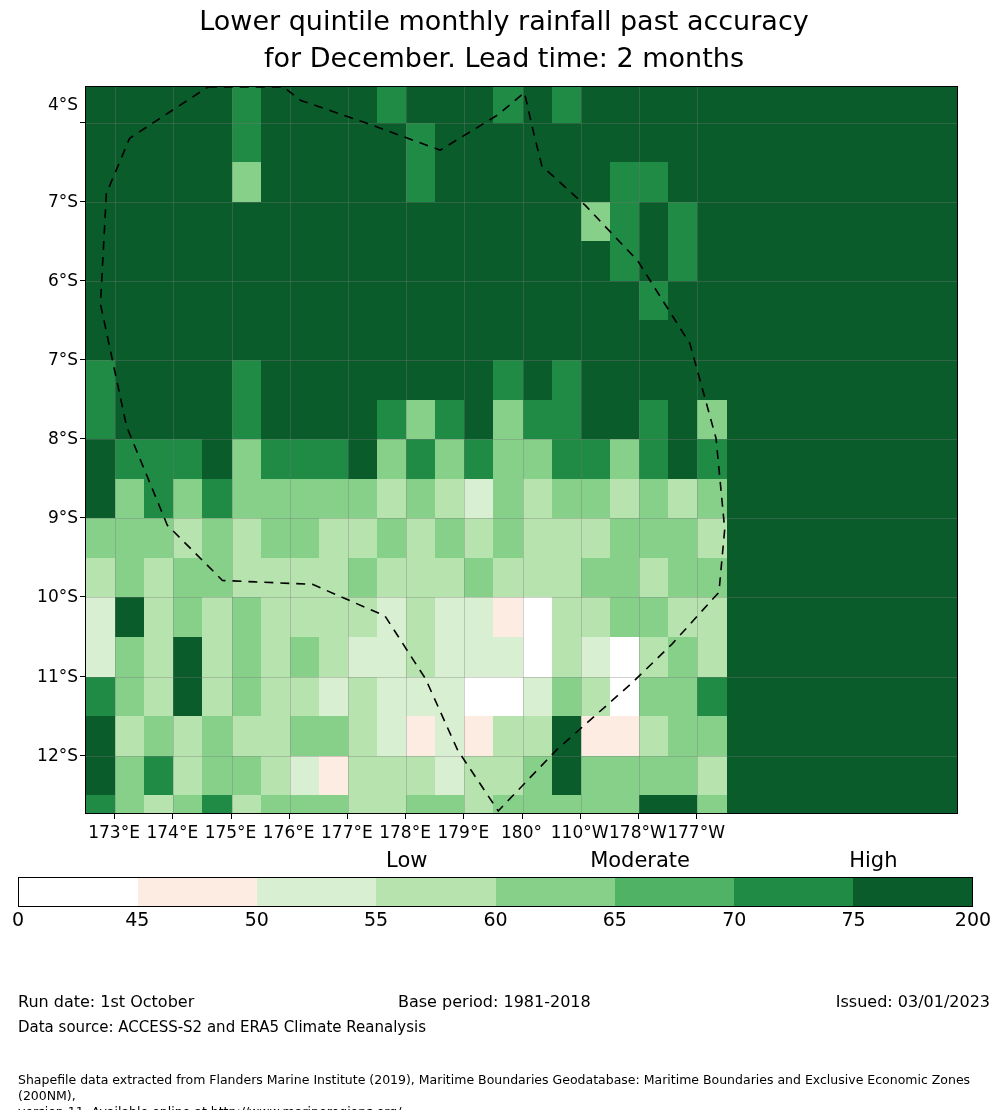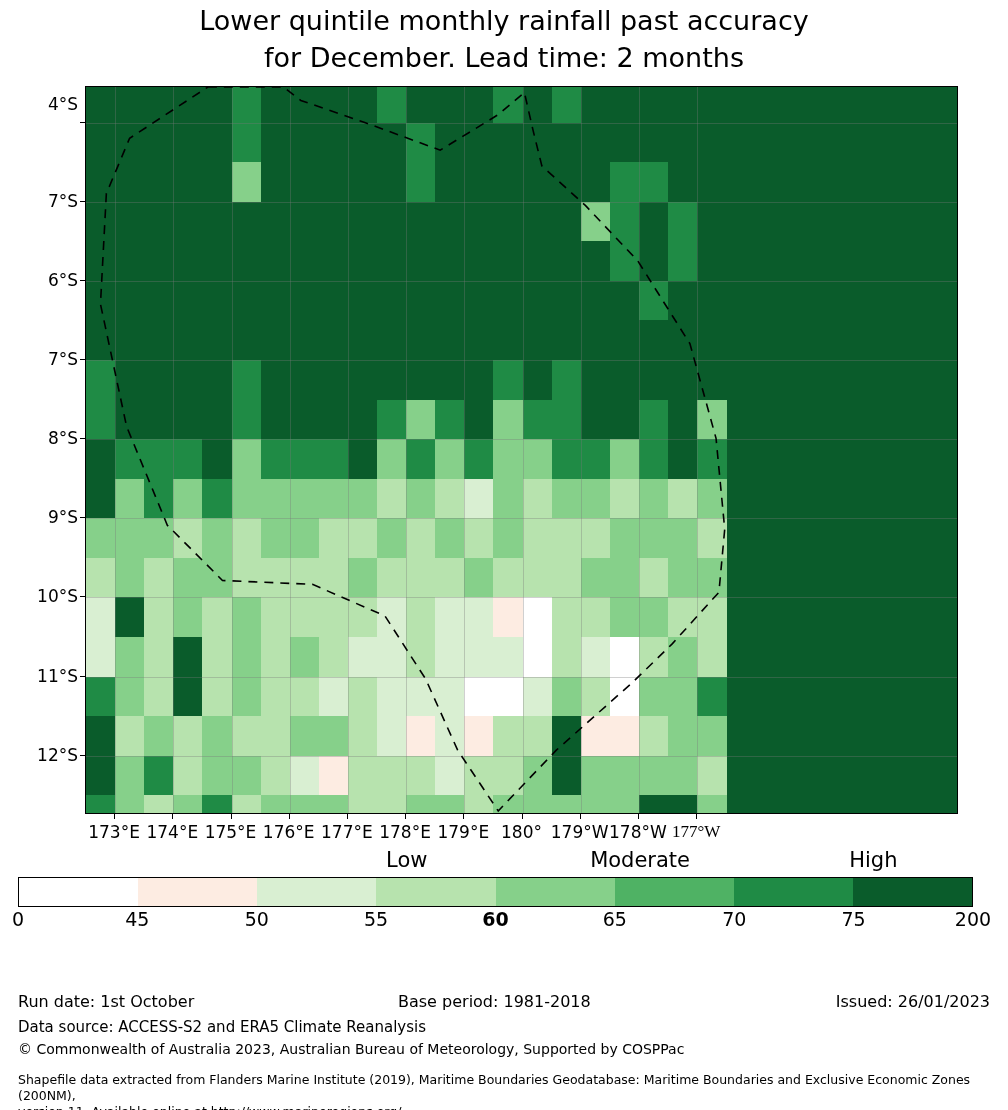--- a/index.html
+++ b/index.html
@@ -678,25 +678,25 @@
         <div class="xlab" style="left: 203.7px;">176°E</div>
         <div class="tick-v" style="left: 203.7px;"></div>
         <div class="xlab" style="left: 261.9px;">177°E</div>
         <div class="tick-v" style="left: 261.9px;"></div>
         <div class="xlab" style="left: 320.1px;">178°E</div>
         <div class="tick-v" style="left: 320.1px;"></div>
         <div class="xlab" style="left: 378.3px;">179°E</div>
         <div class="tick-v" style="left: 378.3px;"></div>
         <div class="xlab" style="left: 436.5px;">180°</div>
         <div class="tick-v" style="left: 436.5px;"></div>
-        <div class="xlab" style="left: 494.7px;">179°W</div>
+        <div class="xlab" style="left: 494.7px;">110°W</div>
         <div class="tick-v" style="left: 494.7px;"></div>
         <div class="xlab" style="left: 552.9px;">178°W</div>
         <div class="tick-v" style="left: 552.9px;"></div>
-        <div class="xlab" style="left: 611.1px; font-family: Liberation Serif, serif;">177°W</div>
+        <div class="xlab" style="left: 611.1px;">177°W</div>
         <div class="tick-v" style="left: 611.1px;"></div>
       </div>
   </div>
 
   <div class="cbar-cats" id="cbar-cats">
       <div class="cbar-cat" style="left: 40%;">Low</div>
       <div class="cbar-cat" style="left: 64%;">Moderate</div>
       <div class="cbar-cat" style="left: 88%;">High</div>
     </div>
 
@@ -708,34 +708,33 @@
       <div class="cbar-seg" style="background: rgb(134, 208, 138);"></div>
       <div class="cbar-seg" style="background: rgb(79, 178, 100);"></div>
       <div class="cbar-seg" style="background: rgb(31, 139, 69);"></div>
       <div class="cbar-seg" style="background: rgb(10, 92, 43);"></div>
     </div>
   <div class="cbar-ticks" id="cbar-ticks">
       <div class="cbar-tick" style="left: 0%;">0</div>
       <div class="cbar-tick" style="left: 12.5%;">45</div>
       <div class="cbar-tick" style="left: 25%; text-align: right;">50</div>
       <div class="cbar-tick" style="left: 37.5%;">55</div>
-      <div class="cbar-tick" style="left: 50%; font-weight: bold;">60</div>
+      <div class="cbar-tick" style="left: 50%;">60</div>
       <div class="cbar-tick" style="left: 62.5%;">65</div>
       <div class="cbar-tick" style="left: 75%;">70</div>
       <div class="cbar-tick" style="left: 87.5%;">75</div>
       <div class="cbar-tick" style="left: 100%;">200</div>
     </div>
 
   <div class="footer">
     <div class="foot-row1">
       <span class="foot-run">Run date: 1st October</span>
       <span class="foot-base">Base period: 1981-2018</span>
-      <span class="foot-issued">Issued: 26/01/2023</span>
+      <span class="foot-issued">Issued: 03/01/2023</span>
     </div>
     <div class="foot-source">Data source: ACCESS-S2 and ERA5 Climate Reanalysis</div>
-    <div class="foot-copy">© Commonwealth of Australia 2023, Australian Bureau of Meteorology, Supported by COSPPac</div>
     <div class="foot-shape">
       <div>Shapefile data extracted from Flanders Marine Institute (2019), Maritime Boundaries Geodatabase: Maritime Boundaries and Exclusive Economic Zones (200NM),</div>
       <div>version 11. Available online at http://www.marineregions.org/.</div>
     </div>
   </div>
 
 </div>
 
 </body></html>

